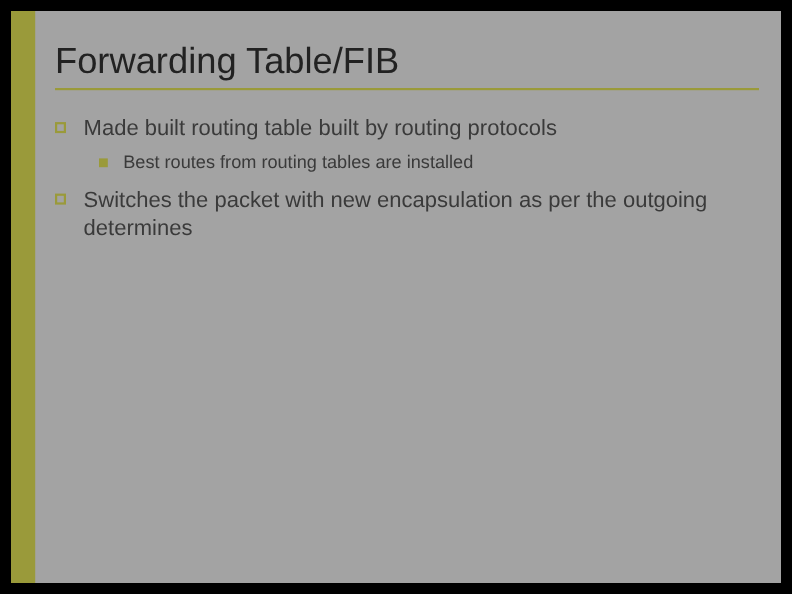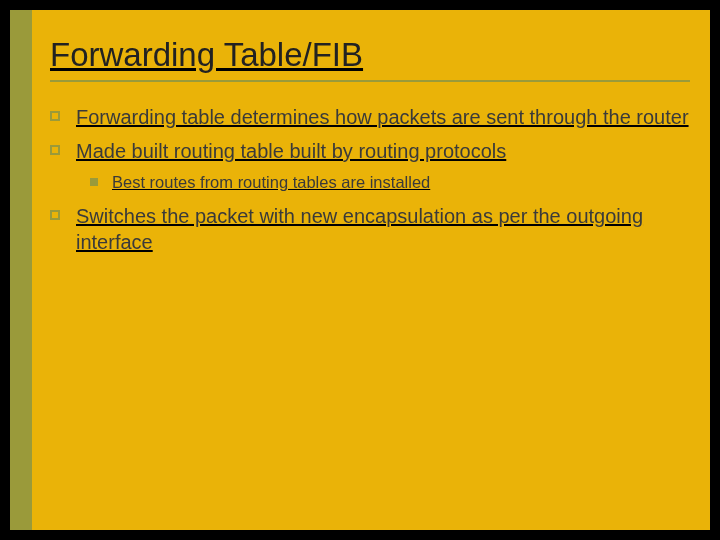--- a/index.html
+++ b/index.html
@@ -7,24 +7,23 @@
   body {
     background: #000;
     display: flex;
     align-items: center;
     justify-content: center;
     font-family: Verdana, Geneva, sans-serif;
   }
   .slide {
     width: 700px;
     height: 520px;
-    background: #eab308;
+    background: #a3a3a3;
     display: flex;
     position: relative;
-    text-decoration: underline;
   }
   .sidebar {
     width: 22px;
     height: 520px;
     background: #9a9a3a;
     flex-shrink: 0;
   }
   .content {
     flex: 1;
     padding: 26px 20px 20px 18px;
@@ -74,37 +73,33 @@
 </style>
 </head>
 <body>
 
 <div class="slide">
   <div class="sidebar"></div>
   <div class="content">
     <h1 class="title">Forwarding Table/FIB</h1>
     <div class="bullets">
 
-      <div class="b1">
-        <span class="marker"></span>
-        <span class="text">Forwarding table determines how packets are sent through the router</span>
-      </div>
 
 
       <div class="b1">
         <span class="marker"></span>
         <span class="text">Made built routing table built by routing protocols</span>
       </div>
 
       <div class="sub">
         <span class="marker"></span>
         <span class="text">Best routes from routing tables are installed</span>
       </div>
 
 
       <div class="b1">
         <span class="marker"></span>
-        <span class="text">Switches the packet with new encapsulation as per the outgoing interface</span>
+        <span class="text">Switches the packet with new encapsulation as per the outgoing determines</span>
       </div>
 
     </div>
   </div>
 </div>
 
 </body></html>

